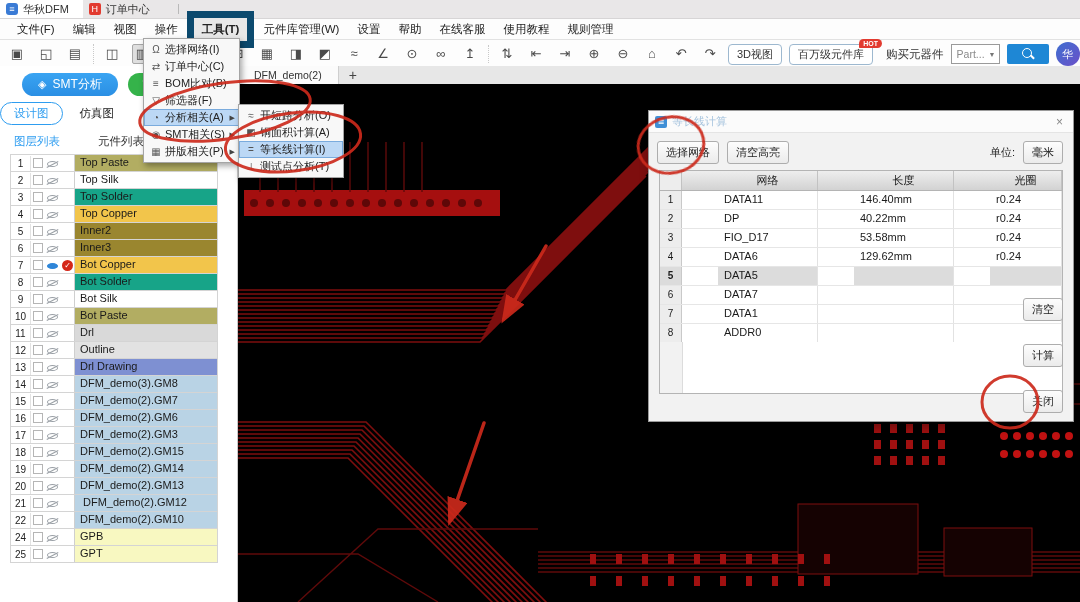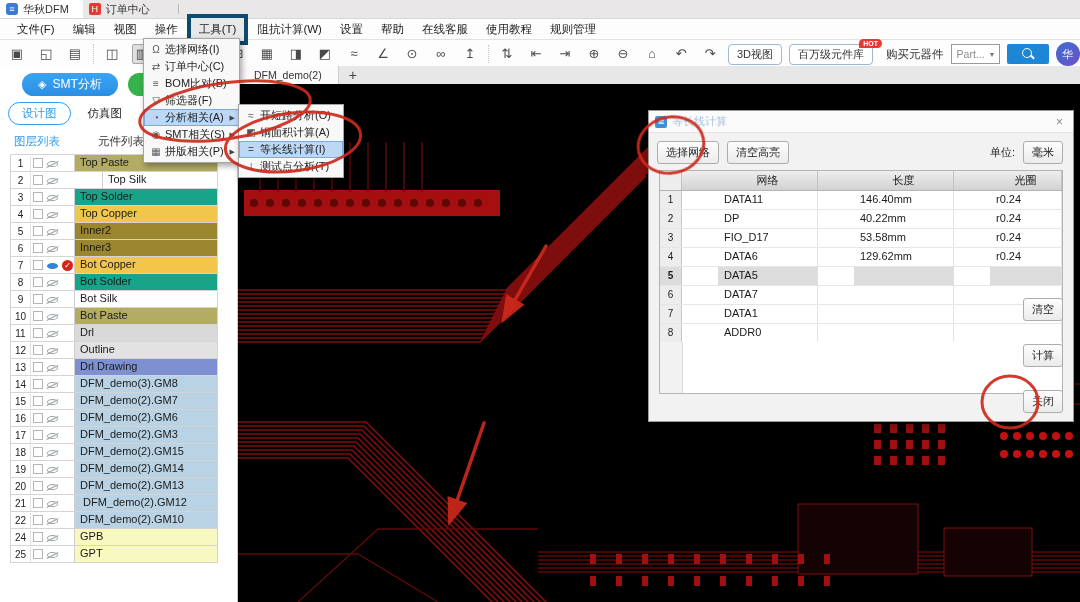--- a/index.html
+++ b/index.html
@@ -11,21 +11,21 @@
   .wtab{display:flex;align-items:center;gap:5px;padding:0 14px 0 6px;font-size:11px;color:#333;}
   .wtab.active{background:#fff;}
   .wicon{width:12px;height:12px;border-radius:3px;color:#fff;font-size:9px;line-height:12px;text-align:center;display:inline-block;}
   .wicon.blue{background:#3a7bd5;}
   .wicon.red{background:#e23b30;border-radius:2px;}
   .wsep{width:1px;height:10px;background:#b9b9b9;margin:4px 0 0 14px;}
 
   
   .menubar{height:20px;background:#fdfdfd;border-bottom:1px solid #e2e2e2;display:flex;align-items:center;padding-left:8px;}
   .mitem{padding:1px 9px;font-size:11.5px;color:#222;cursor:default;}
-  .mitem.active{border:4px solid #0c4a6e;background:#e8e8e8;padding:4px 8px;}
+  .mitem.active{border:7px solid #0c4a6e;background:#e8e8e8;padding:4px 8px;font-weight:bold;}
 
   
   .toolbar{height:28px;background:#fdfdfd;border-bottom:1px solid #dcdcdc;display:flex;align-items:center;padding:0 6px 0 8px;}
   .tgroup{display:flex;align-items:center;gap:11px;padding:0 9px;border-left:1px dotted #c9c9c9;}
   .tgroup:first-child{border-left:none;padding-left:0;}
   .ticon{font-size:13px;color:#4a4a4a;width:18px;text-align:center;line-height:18px;cursor:default;}
   .ticon.pressed{background:#dfdfdf;border:1px solid #a8a8a8;border-radius:2px;}
   .tb-right{margin-left:auto;display:flex;align-items:center;gap:7px;}
   .tb-btn{position:relative;background:#fff;border:1px solid #9db8cf;border-radius:4px;font-size:11px;color:#333;padding:2px 8px;white-space:nowrap;}
   .hot{position:absolute;top:-6px;right:-10px;background:#e23b30;color:#fff;font-size:7px;font-weight:bold;
@@ -48,21 +48,21 @@
   .doctab{background:#fbfbfb;border-right:1px solid #cfcfcf;font-size:10.5px;color:#333;padding:0 16px;display:flex;align-items:center;}
   .plus{font-size:14px;color:#444;padding:0 10px;display:flex;align-items:center;}
   .pcbwrap{position:absolute;top:18px;left:0;right:0;bottom:0;background:#000;}
 
   
   .pill-row{position:absolute;top:7px;left:22px;display:flex;gap:10px;}
   .pill{border:none;border-radius:12px;height:23px;font-size:12px;color:#fff;display:flex;align-items:center;gap:6px;padding:0 14px;}
   .pill.blue{background:linear-gradient(180deg,#3aa4f2,#2a8fe4);width:96px;justify-content:center;}
   .pill.green{background:#35b34a;width:86px;}
   .pill-ic{font-size:11px;}
-  .viewtabs{position:absolute;top:36px;left:8px;display:flex;gap:3px;}
+  .viewtabs{position:absolute;top:36px;left:0;display:flex;gap:3px;}
   .vtab{background:#fff;border:1.5px solid transparent;border-radius:12px;font-size:11.5px;color:#222;padding:3px 13px;}
   .vtab.active{border-color:#2e9df0;color:#2e9df0;}
   .listtabs{position:absolute;top:66px;left:10px;right:8px;display:flex;gap:30px;padding-bottom:4px;}
   .ltab{font-size:11.5px;color:#333;padding:2px 4px;}
   .ltab.active{color:#2e9df0;}
 
   
   .layers{position:absolute;top:88px;left:10px;width:208px;}
   .lrow{display:grid;grid-template-columns:20px 13px 17px 13px 1fr;height:16px;border:1px solid #d4d4d4;border-top:none;align-items:center;}
   .lrow:first-child{border-top:1px solid #d4d4d4;}
@@ -128,21 +128,21 @@
     </div>
     <span class="wsep"></span>
   </div>
 
   <div class="menubar" id="menu-items">
       <span class="mitem">文件(F)</span>
       <span class="mitem">编辑</span>
       <span class="mitem">视图</span>
       <span class="mitem">操作</span>
       <span class="mitem active">工具(T)</span>
-      <span class="mitem">阻抗计算(W)</span>
+      <span class="mitem">元件库管理(W)</span>
       <span class="mitem">设置</span>
       <span class="mitem">帮助</span>
       <span class="mitem">在线客服</span>
       <span class="mitem">使用教程</span>
       <span class="mitem">规则管理</span>
     </div>
 
   <div class="toolbar">
     <div class="tgroup" id="tb-left">
         <span class="ticon">▣</span>
@@ -224,21 +224,21 @@
             <span></span>
             <span class="lname" style="background: rgb(178, 173, 98);">Top Paste</span>
           </div>
           <div class="lrow">
             <span class="lnum">2</span>
             <span class="lchk"></span>
             <span class="leye">
               <span class="eye"></span>
             </span>
             <span></span>
-            <span class="lname" style="background: rgb(255, 255, 255); margin-left: 28px;">Top Silk</span>
+            <span class="lname" style="background: rgb(255, 255, 255);">Top Silk</span>
           </div>
           <div class="lrow">
             <span class="lnum">3</span>
             <span class="lchk"></span>
             <span class="leye">
               <span class="eye"></span>
             </span>
             <span></span>
             <span class="lname" style="background: rgb(23, 164, 136);">Top Solder</span>
           </div>

